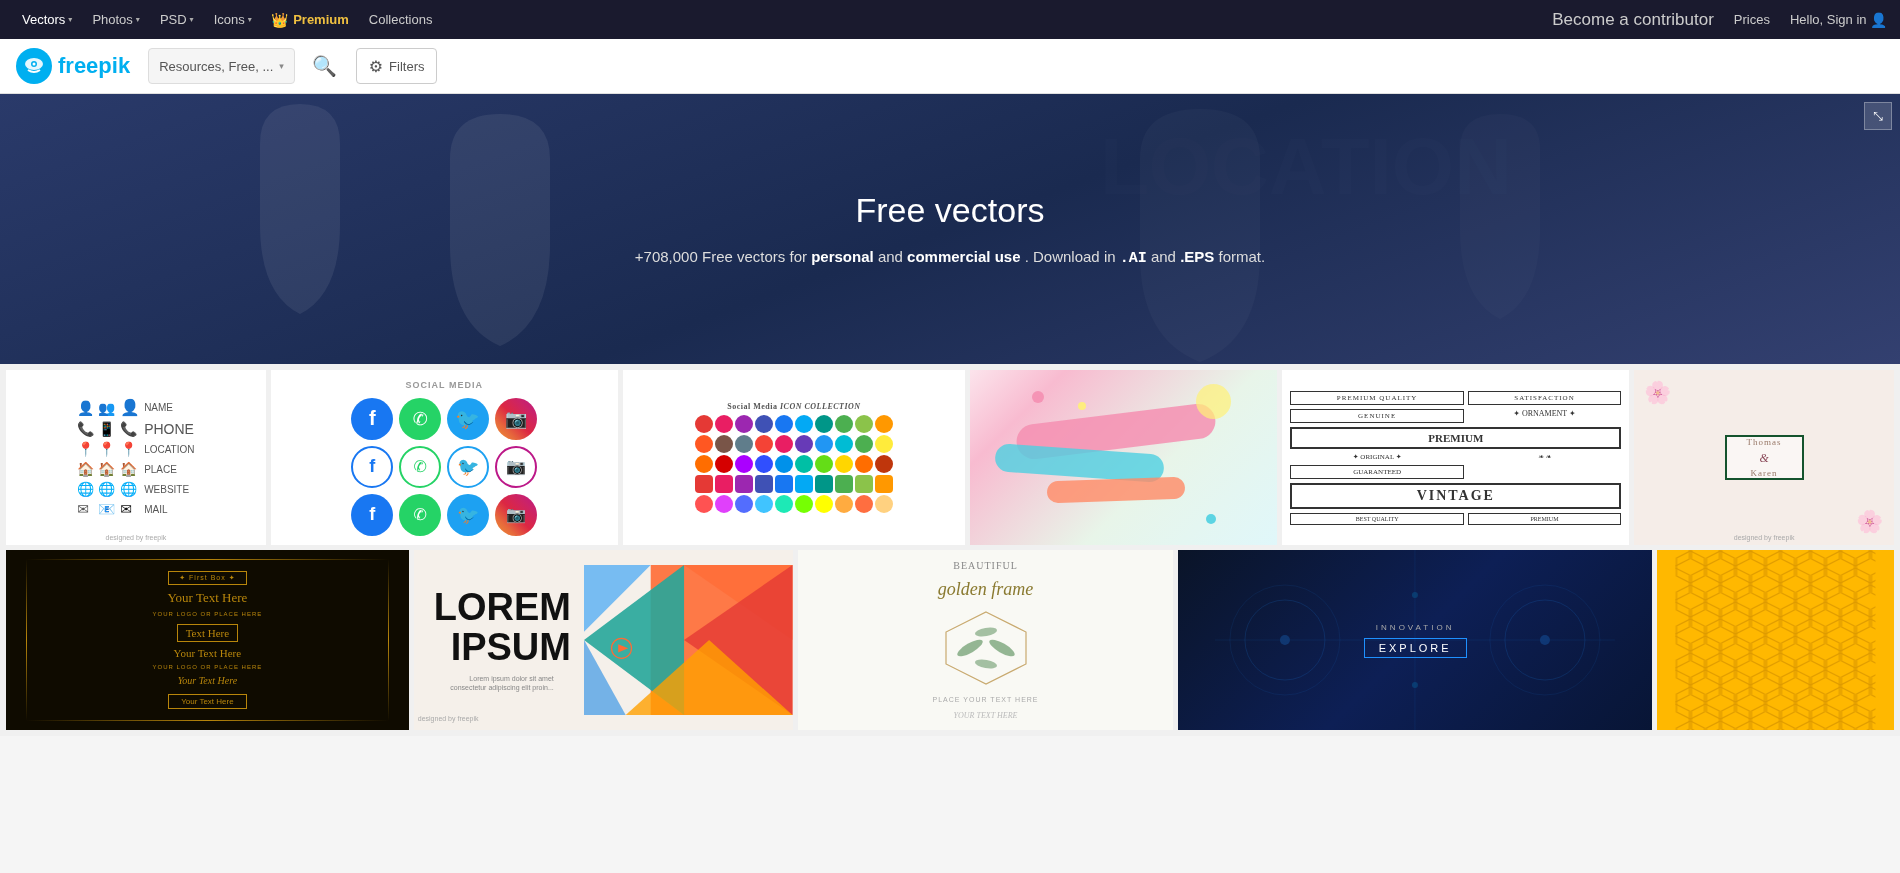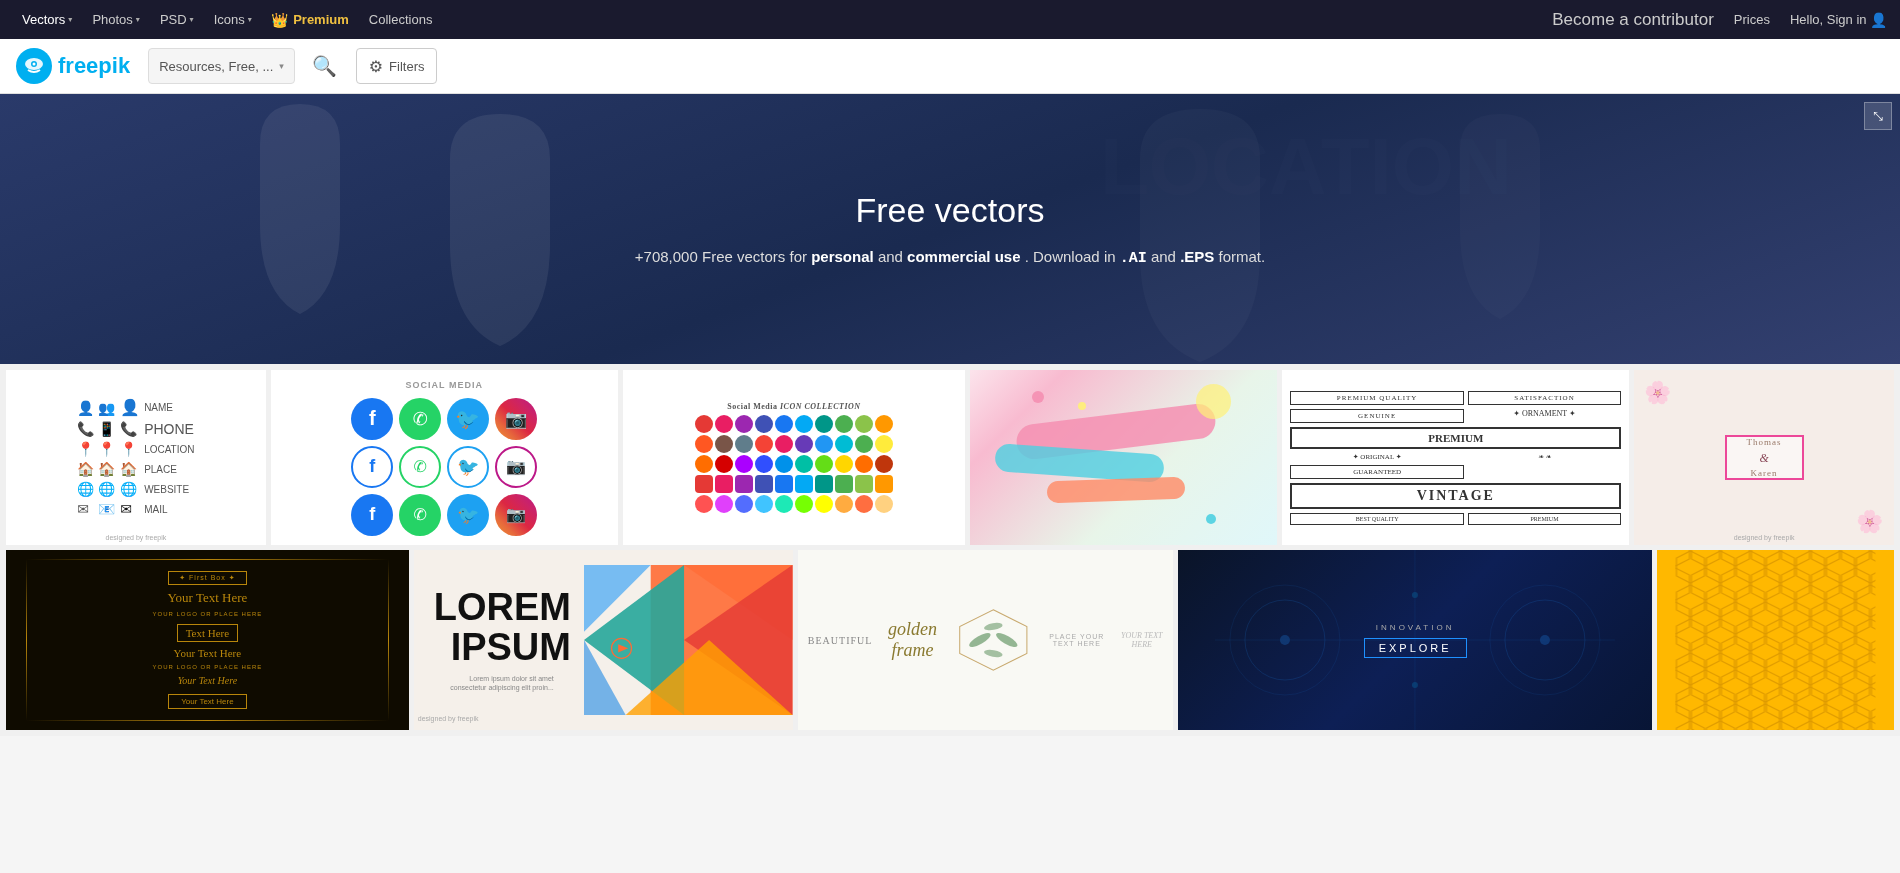--- a/index.html
+++ b/index.html
@@ -232,21 +232,21 @@
         <div style="font-size:7px;text-align:center;color:#333;">✦ ORIGINAL ✦</div>
         <div style="font-size:7px;text-align:center;color:#333;font-style:italic;">❧ ❧</div>
         <div style="border:1px solid #333;padding:2px 5px;font-size:7px;text-align:center;color:#333;">GUARANTEED</div>
         <div style="border:2px solid #333;padding:3px 8px;font-size:14px;font-weight:bold;text-align:center;color:#333;grid-column:1/-1;letter-spacing:2px;">VINTAGE</div>
         <div style="border:1px solid #333;padding:2px 5px;font-size:6px;text-align:center;color:#333;">BEST QUALITY</div>
         <div style="border:1px solid #333;padding:2px 5px;font-size:6px;text-align:center;color:#333;">PREMIUM</div>
       </div>
     </div>
 
     <div style="flex:1.1; height:175px; background:#f5ede8; overflow:hidden; cursor:pointer; display:flex; align-items:center; justify-content:center; position:relative;">
-      <div style="border:2px solid #ec4899; padding:0 20px; text-align:center; background:rgba(255,255,255,0.5);">
+      <div style="border:2px solid #14532d; padding:0 20px; text-align:center; background:rgba(255,255,255,0.5);">
         <div style="font-family:cursive; font-size:9px; color:#9a7a6a; letter-spacing:1px; margin-bottom:4px;">Thomas</div>
         <div style="font-size:12px; color:#8b4a5a; font-style:italic; font-family:cursive;">&amp;</div>
         <div style="font-family:cursive; font-size:9px; color:#9a7a6a; letter-spacing:1px; margin-top:2px;">Karen</div>
       </div>
 
       <div style="position:absolute;top:10px;left:10px;font-size:22px;color:#d4a0a0;opacity:0.6;">🌸</div>
       <div style="position:absolute;bottom:10px;right:10px;font-size:22px;color:#d4a0a0;opacity:0.6;">🌸</div>
       <div style="position:absolute;bottom:4px;left:50%;transform:translateX(-50%);font-size:7px;color:#aaa;white-space:nowrap;">designed by freepik</div>
     </div>
 
@@ -287,21 +287,21 @@
         <polygon points="120,90 250,0 250,180" fill="#e53935" opacity="0.8"></polygon>
         <polygon points="50,180 150,90 250,180" fill="#ffa000" opacity="0.8"></polygon>
         <polygon points="0,0 80,0 0,80" fill="#42a5f5" opacity="0.7"></polygon>
         <polygon points="50,180 0,90 0,180" fill="#1e88e5" opacity="0.6"></polygon>
 
         <circle cx="45" cy="100" r="12" fill="none" stroke="#ff6b35" stroke-width="1.5"></circle>
         <polygon points="41,95 41,105 53,100" fill="#ff6b35"></polygon>
       </svg>
     </div>
 
-    <div style="flex:1.5; height:180px; background:#f9f9f4; overflow:hidden; cursor:pointer; display:flex; flex-direction:row; align-items:center; justify-content:flex-end; gap:8px; padding:10px;">
+    <div style="flex:1.5; height:180px; background:#f9f9f4; overflow:hidden; cursor:pointer; display:flex; flex-direction:column; align-items:center; justify-content:flex-end; gap:8px; padding:10px;">
       <div style="font-family:cursive; font-size:10px; color:#888; letter-spacing:1px; text-align:center;">BEAUTIFUL</div>
       <div style="font-family:cursive; font-size:18px; color:#8a7a30; text-align:center; font-style:italic;">golden frame</div>
 
       <svg width="120" height="100" viewBox="0 0 120 100">
         <polygon points="60,5 110,30 110,70 60,95 10,70 10,30" fill="none" stroke="#c8a96e" stroke-width="1.5"></polygon>
 
         <ellipse cx="40" cy="50" rx="18" ry="6" fill="#6a9a6a" opacity="0.7" transform="rotate(-30,40,50)"></ellipse>
         <ellipse cx="80" cy="50" rx="18" ry="6" fill="#6a9a6a" opacity="0.7" transform="rotate(30,80,50)"></ellipse>
         <ellipse cx="60" cy="30" rx="14" ry="5" fill="#6a9a6a" opacity="0.6" transform="rotate(-10,60,30)"></ellipse>
         <ellipse cx="60" cy="70" rx="14" ry="5" fill="#6a9a6a" opacity="0.6" transform="rotate(10,60,70)"></ellipse>

